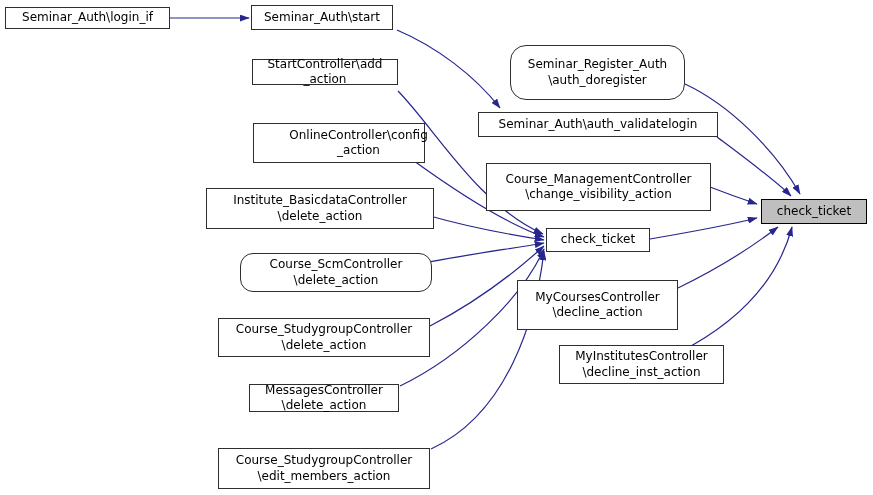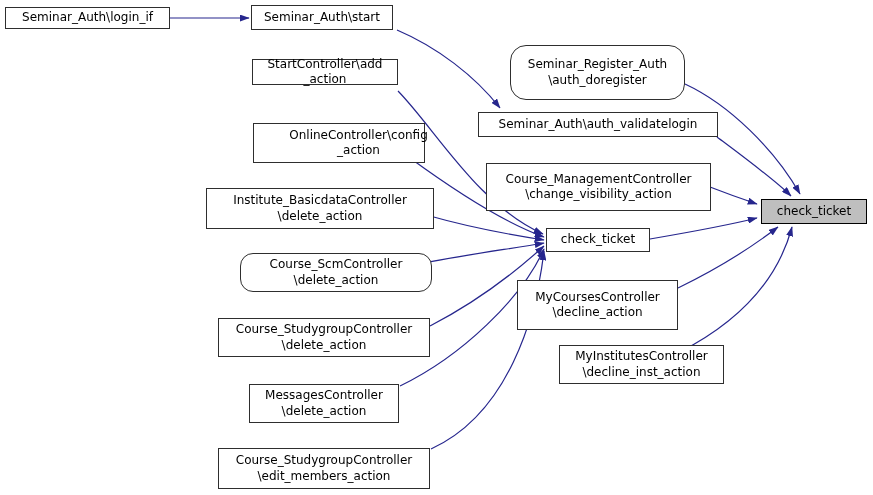--- a/index.html
+++ b/index.html
@@ -92,18 +92,18 @@
       <div class="node" style="left: 546px; top: 228px; width: 104px; height: 24px;">check_ticket</div>
       <div class="node highlighted" style="left: 761px; top: 199px; width: 106px; height: 25px;">check_ticket</div>
       <div class="node" style="left: 240px; top: 253px; width: 192px; height: 39px; border-radius: 13px;">Course_ScmController
 \delete_action</div>
       <div class="node" style="left: 517px; top: 280px; width: 161px; height: 50px;">MyCoursesController
 \decline_action</div>
       <div class="node" style="left: 218px; top: 318px; width: 212px; height: 39px;">Course_StudygroupController
 \delete_action</div>
       <div class="node" style="left: 515px; top: 345px; width: 165px; height: 39px; margin-left: 44px;">MyInstitutesController
 \decline_inst_action</div>
-      <div class="node" style="left: 249px; top: 384px; width: 150px; height: 39px;">MessagesController
+      <div class="node" style="left: 249px; top: 384px; width: 150px; height: 28px;">MessagesController
 \delete_action</div>
       <div class="node" style="left: 218px; top: 448px; width: 212px; height: 41px;">Course_StudygroupController
 \edit_members_action</div>
     </div>
 </div>
 
 </body></html>

